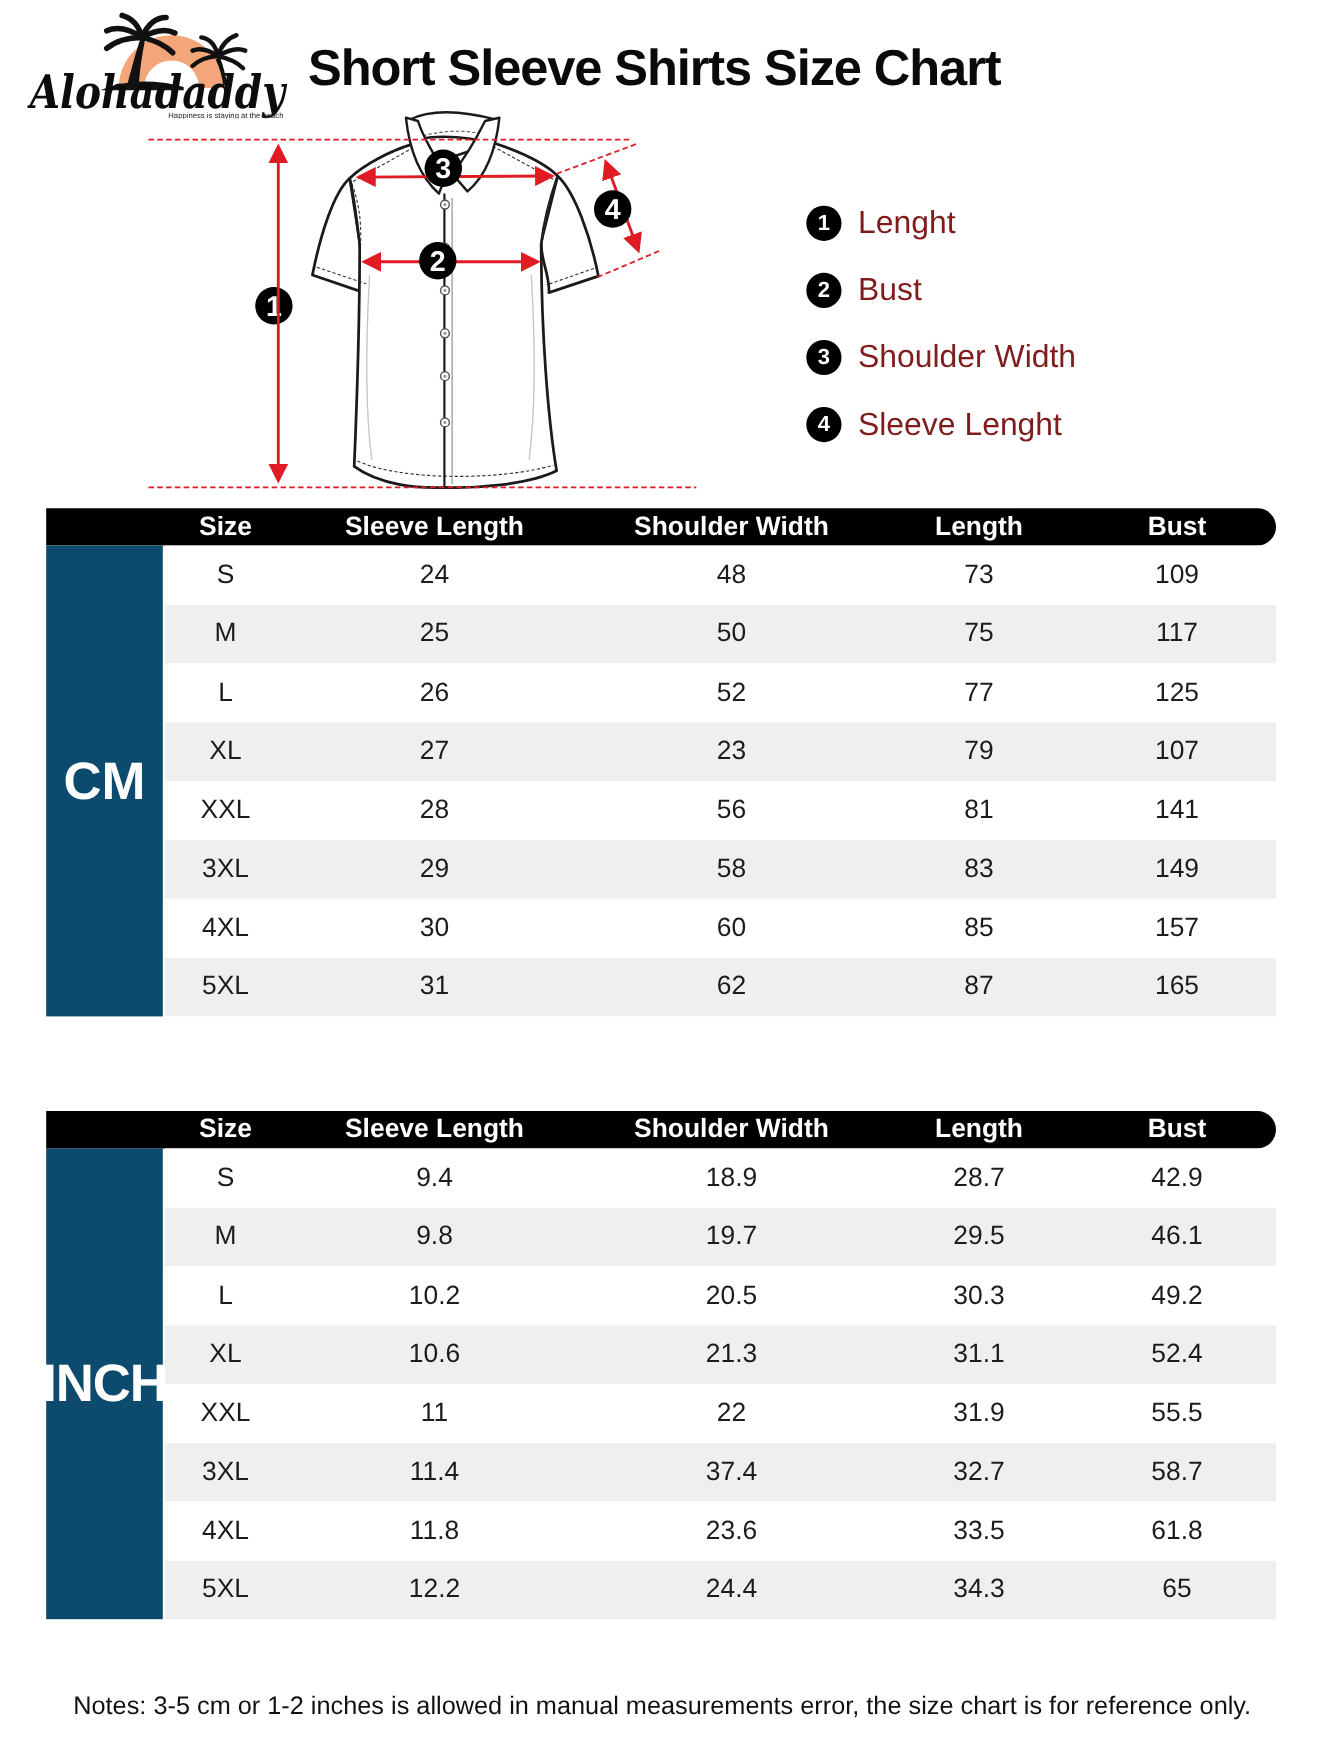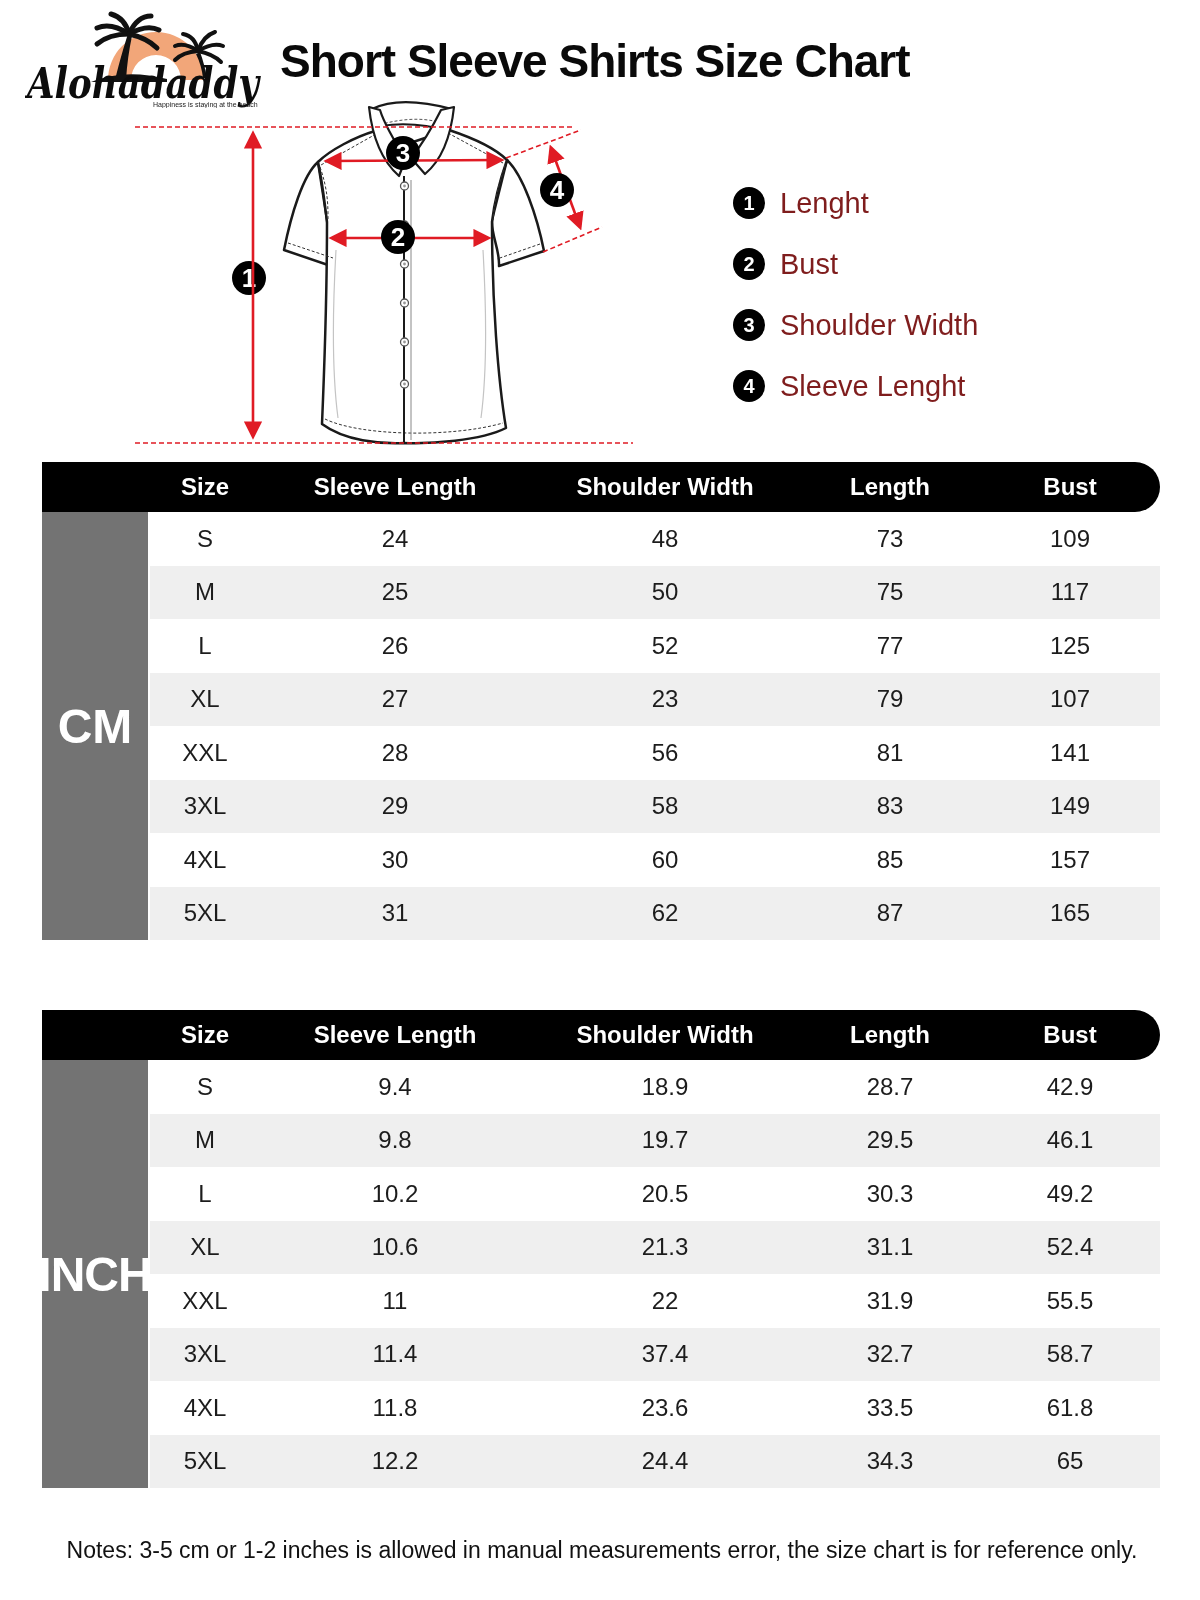--- a/index.html
+++ b/index.html
@@ -19,24 +19,24 @@
   .lg-circle { width:32px; height:32px; border-radius:50%; background:#000; color:#fff;
                display:flex; align-items:center; justify-content:center;
                font-size:20px; font-weight:bold; flex:0 0 32px; }
   .lg-label { margin-left:15px; font-size:29px; color:#7f1d1d; white-space:nowrap; }
 
   
   .size-table { position:absolute; left:42px; width:1118px; }
   .table-cm { top:462px; }
   .table-inch { top:1010px; }
   .thead { display:grid; grid-template-columns:108px 110px 270px 270px 180px 180px;
-           height:50px; background:#000; border-radius:0 26px 26px 0; align-items:center;text-decoration:underline; }
+           height:34px; background:#000; border-radius:0 26px 26px 0; align-items:center;text-decoration:underline; }
   .th { color:#fff; font-weight:bold; font-size:24px; text-align:center; }
   .tbody { display:flex; }
-  .unit-bar { width:106px; background:#737373; display:flex; align-items:center; justify-content:center; }
+  .unit-bar { width:106px; background:#0c4a6e; display:flex; align-items:center; justify-content:center; }
   .unit-label { color:#fff; font-weight:bold; font-size:48px; letter-spacing:0; }
   .table-inch .unit-label { font-size:48px; letter-spacing:-1px; }
   .rows { margin-left:2px; width:1010px; }
   .trow { display:grid; grid-template-columns:110px 270px 270px 180px 180px;
           height:53.5px; align-items:center; background:#fff; }
   .trow:nth-child(even) { background:#efefef; }
   .c { text-align:center; font-size:24px; color:#1c1c1c; }
 
   .notes { position:absolute; top:1537px; left:2px; width:100%; text-align:center;
            font-size:23px; color:#111; }

